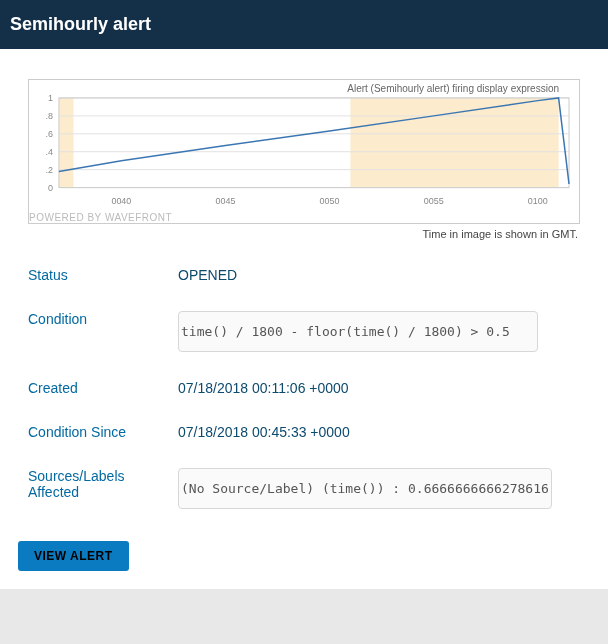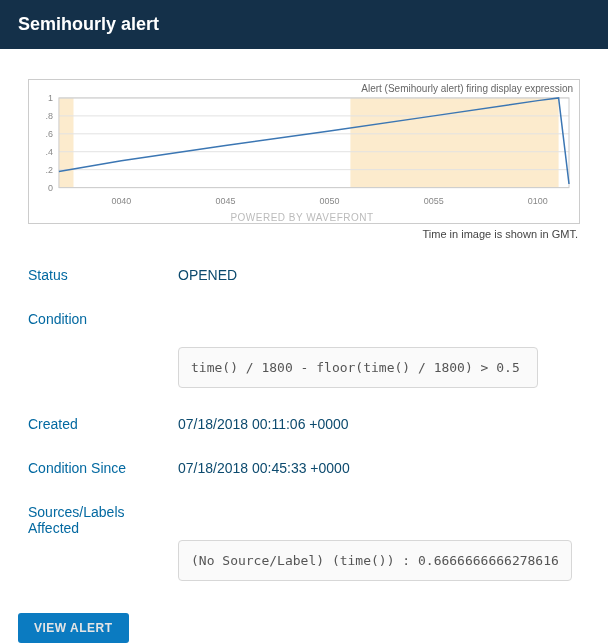--- a/index.html
+++ b/index.html
@@ -1,31 +1,31 @@
 <!DOCTYPE html>
 <html><head>
 <meta charset="utf-8">
 <style>
   * { margin:0; padding:0; box-sizing:border-box; }
   body { background:#e8e8e8; font-family:-apple-system,BlinkMacSystemFont,"Segoe UI",Helvetica,Arial,sans-serif; color:#333; }
   .card { width:608px; background:#fff; margin:0 auto; box-shadow:0 1px 3px rgba(0,0,0,0.15); }
-  .header { background:#143049; color:#fff; padding:14px 18px; font-size:18px; font-weight:700; }
+  .header { background:#143049; color:#fff; padding:14px 10px; font-size:18px; font-weight:700; }
   .body { padding:30px 28px 18px 28px; }
   .chart-wrap { border:1px solid #ccc; background:#fff; position:relative; }
-  .chart-title { position:absolute; top:3px; right:6px; font-size:10px; color:#666; }
+  .chart-title { position:absolute; top:3px; right:20px; font-size:10px; color:#666; }
   #chart { display:block; width:100%; height:auto; }
-  .powered { text-align:center; font-size:10px; color:#bbb; letter-spacing:0.5px; padding:2px 4px 0 0; }
+  .powered { text-align:left; font-size:10px; color:#bbb; letter-spacing:0.5px; padding:2px 4px 0 0; }
   .tznote { text-align:right; font-size:11px; color:#444; margin:4px 2px 13px 0; }
   table.fields { width:100%; border-collapse:collapse; }
   table.fields td { padding:14px 0; vertical-align:top; font-size:14px; }
   table.fields td.lbl { width:150px; color:#0369a1; }
   table.fields td.val { font-weight:400; color:#0c4a6e; }
-  .codebox { border:1px solid #d7d7d7; border-radius:4px; background:#fafafa; padding:12px 12px; font-family:ui-monospace,SFMono-Regular,Menlo,Consolas,monospace; font-size:13px; font-weight:400; color:#555; display:inline-block; min-width:360px;margin-top:36px; }
+  .codebox { border:1px solid #d7d7d7; border-radius:4px; background:#fafafa; padding:12px 2px; font-family:ui-monospace,SFMono-Regular,Menlo,Consolas,monospace; font-size:13px; font-weight:400; color:#555; display:inline-block; min-width:360px; }
   .footer { padding:0 18px 18px 18px; }
-  .btn { background:#0b7bc1; color:#e5e5e5; font-weight:700; font-size:12px; letter-spacing:0.5px; padding:8px 16px; border:none; border-radius:3px; cursor:pointer; }
+  .btn { background:#0b7bc1; color:#000000; font-weight:700; font-size:12px; letter-spacing:0.5px; padding:8px 16px; border:none; border-radius:3px; cursor:pointer; }
 </style>
 </head>
 <body>
 
 <div class="card">
   <div class="header">
     <span>Semihourly alert</span>
   </div>
   <div class="body">
 

